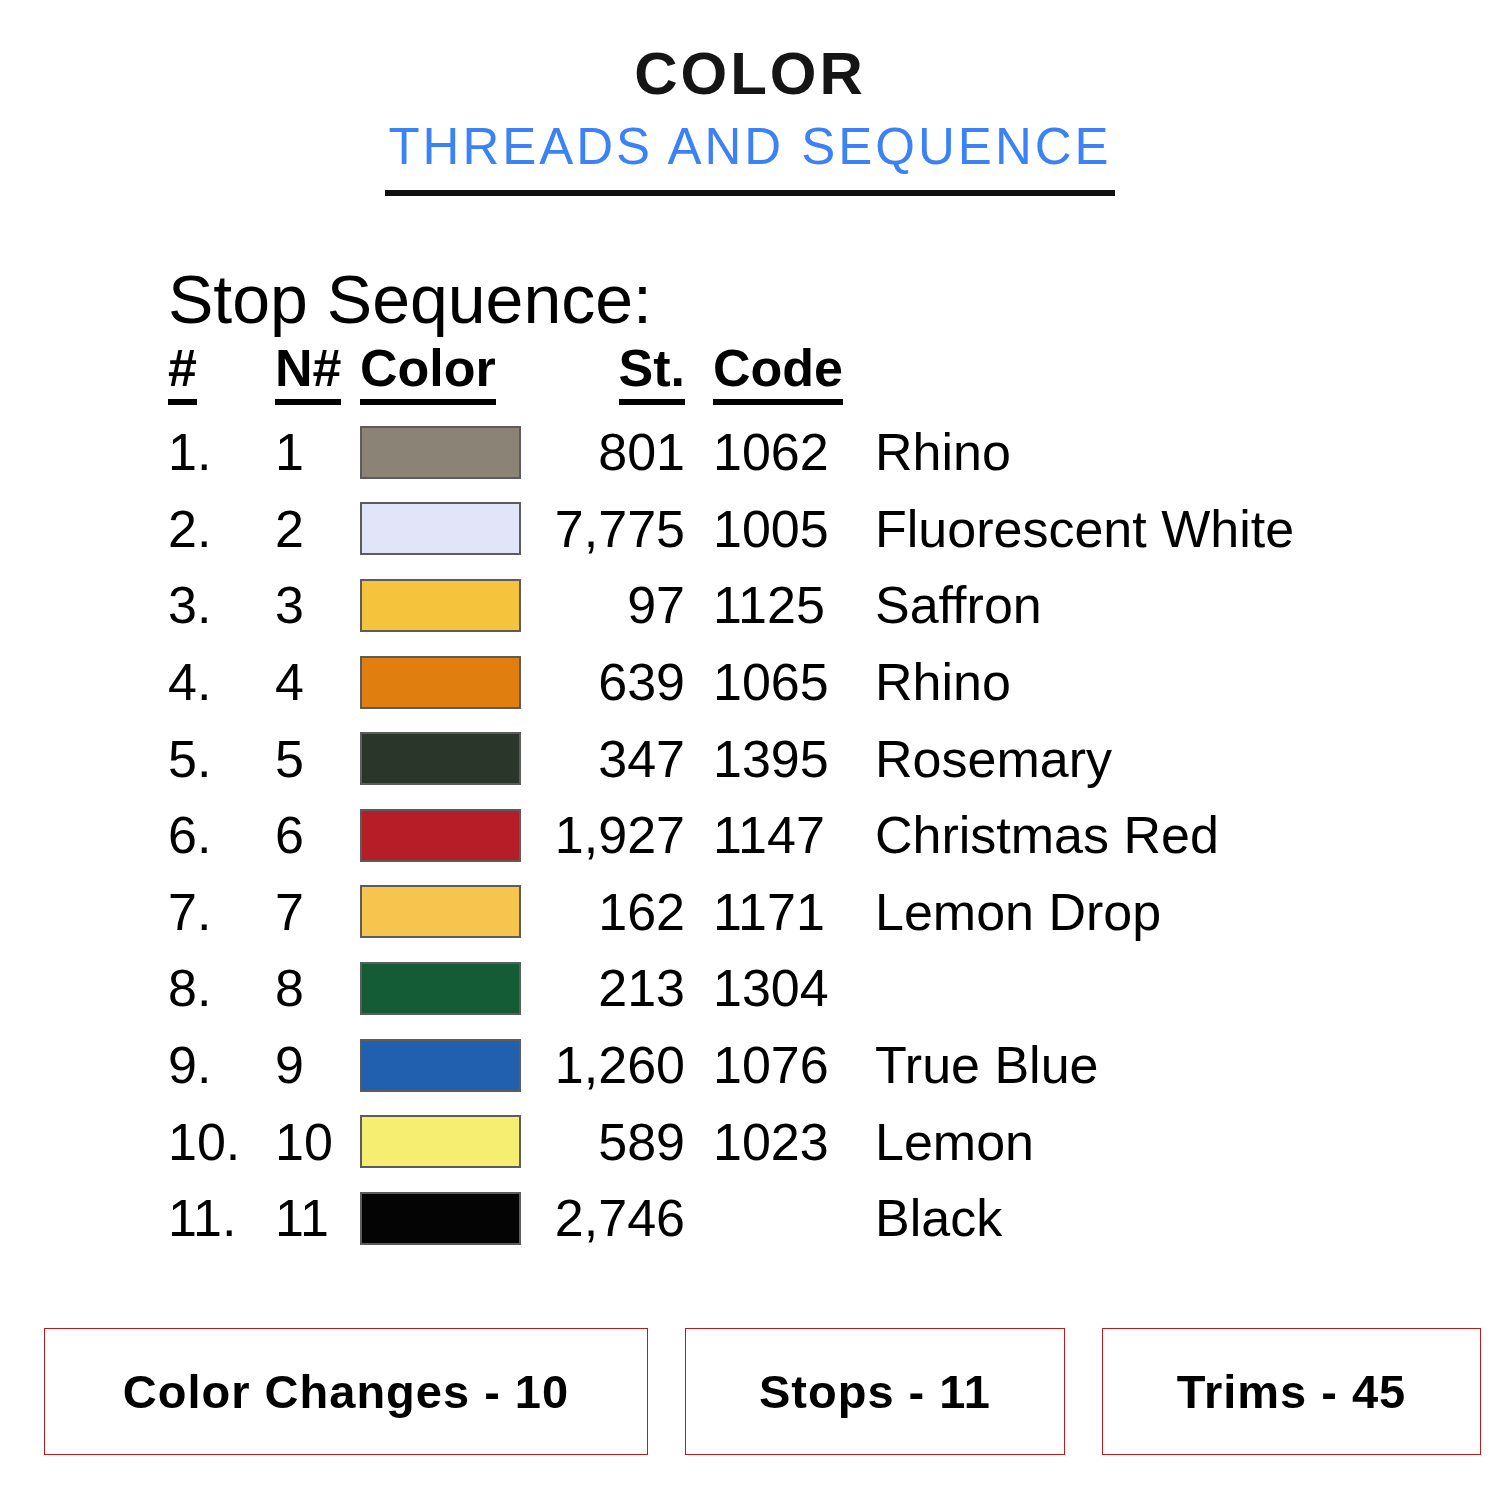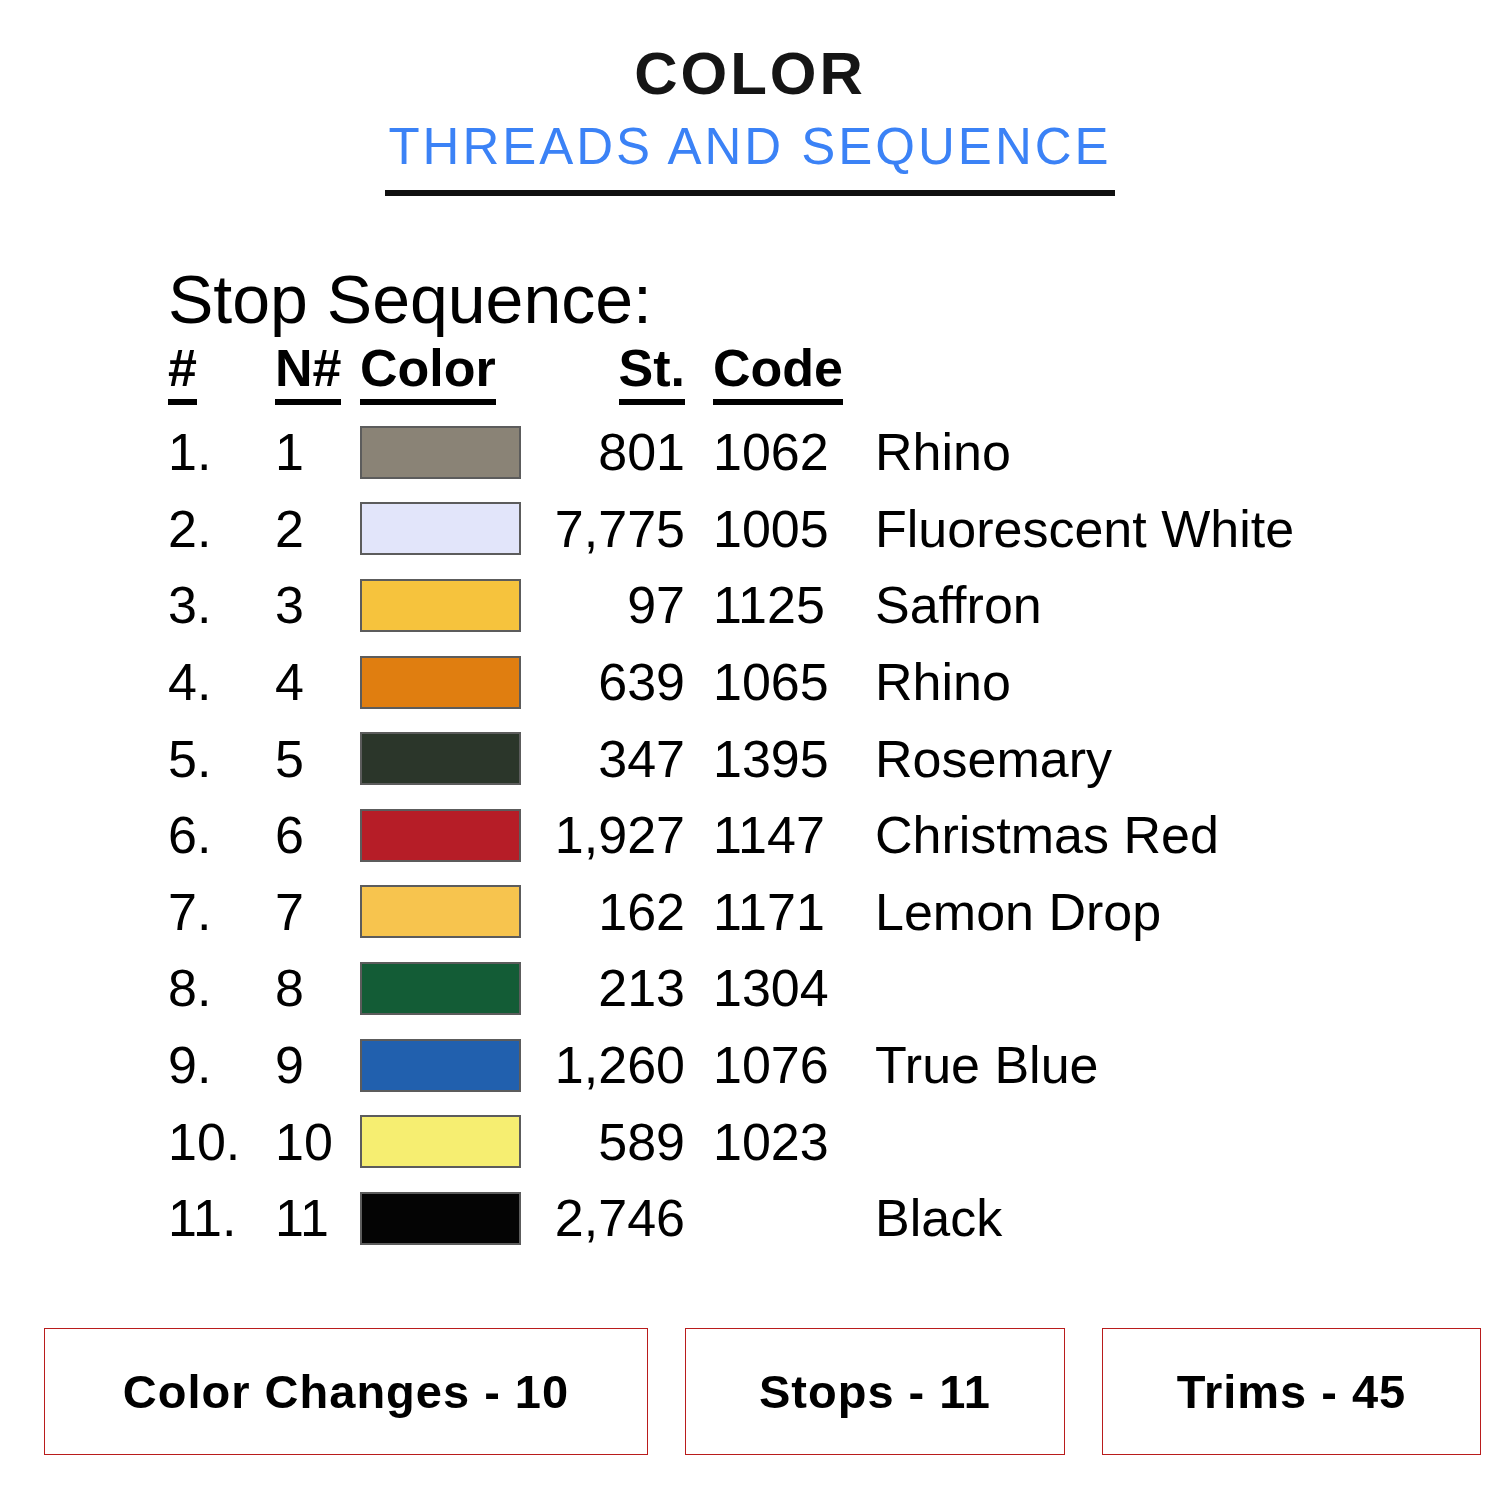--- a/index.html
+++ b/index.html
@@ -155,20 +155,21 @@
     <div class="c-name">True Blue</div>
   </div>
       <div class="t-row">
     <div class="c-num">10.</div>
     <div class="c-needle">10</div>
     <div class="c-swatch">
       <div class="swatch" style="background: rgb(246, 238, 113);"></div>
     </div>
     <div class="c-st">589</div>
     <div class="c-code">1023</div>
+    <div class="c-name">Lemon</div>
   </div>
       <div class="t-row">
     <div class="c-num">11.</div>
     <div class="c-needle">11</div>
     <div class="c-swatch">
       <div class="swatch" style="background: rgb(4, 4, 4);"></div>
     </div>
     <div class="c-st">2,746</div>
     <div class="c-code"></div>
     <div class="c-name">Black</div>

